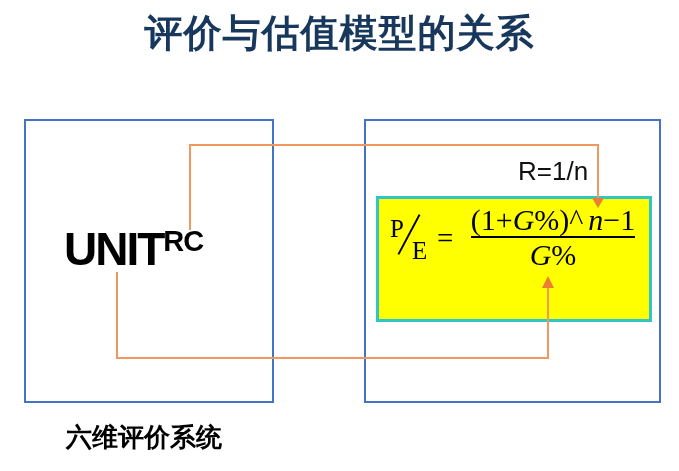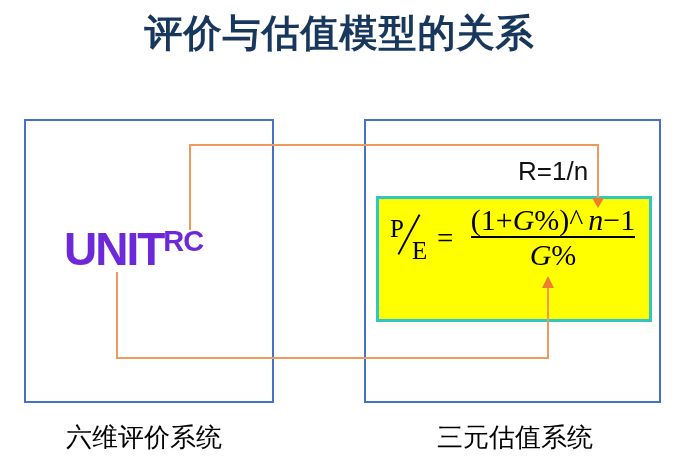--- a/index.html
+++ b/index.html
@@ -15,21 +15,21 @@
     letter-spacing:1px; color:#17375D;
   }
 
   
   .box { position:absolute; border:2px solid #4472C4; box-sizing:border-box; background:transparent; }
   .box-left  { left:24px;  top:119px; width:250px; height:284px; }
   .box-right { left:364px; top:119px; width:297px; height:284px; }
 
   
   .unitrc {
-    position:absolute; left:64px; top:229px; color:#6d28d9;
+    position:absolute; left:64px; top:229px; color:#000000;
     font-weight:900; font-size:46px; line-height:40px; letter-spacing:-2px;
     white-space:nowrap;
   }
   .unitrc sup {
     font-size:29px; letter-spacing:-1px; vertical-align:14px; line-height:0;
   }
 
   
   .rate-label {
     position:absolute; left:518px; top:156px; font-size:26px; color:#111;
@@ -55,21 +55,21 @@
     font-size:30px; line-height:37px; border-bottom:2px solid #000000;
     white-space:nowrap;
   }
   .frac .num .caret { margin-right:5px; }
   .frac .den { font-size:30px; line-height:33px; }
   .cond { left:8px; top:87px; font-size:29px; white-space:pre; }
   .formula-box i { font-style:italic; }
 
   
   .caption {
-    position:absolute; top:420px; font-size:26px; font-weight:400; color:#000;
+    position:absolute; top:420px; font-size:26px; font-weight:700; color:#000;
     white-space:nowrap;
   }
   .caption-left  { left:66px; }
   .caption-right { left:437px; }
 
   
   .overlay {
     position:absolute; left:0; top:0; width:679px; height:471px;
     pointer-events:none; z-index:10;
   }
@@ -95,21 +95,20 @@
     <span class="f-abs f-eq">=</span>
 
     <span class="f-abs frac">
       <span class="num"><span>(1+</span><i>G</i><span>%)</span><span class="caret">^</span><i>n</i><span>−1</span></span>
       <span class="den"><i>G</i><span>%</span></span>
     </span>
 
   </div>
 
   <div class="caption caption-left">六维评价系统</div>
-  <div class="caption caption-right">三元估值系统</div>
 
   <svg class="overlay" viewBox="0 0 679 471" xmlns="http://www.w3.org/2000/svg">
     <path d="M190,230 L190,145 L598,145 L598,199" fill="none" stroke="#F0995E" stroke-width="2"></path>
     <polygon points="592,198 604,198 598,208" fill="#ED7D31"></polygon>
     <path d="M117,272 L117,358 L548,358 L548,287" fill="none" stroke="#F0995E" stroke-width="2"></path>
     <polygon points="542,288 554,288 548,276" fill="#ED7D31"></polygon>
   </svg>
 
 </div>
 

